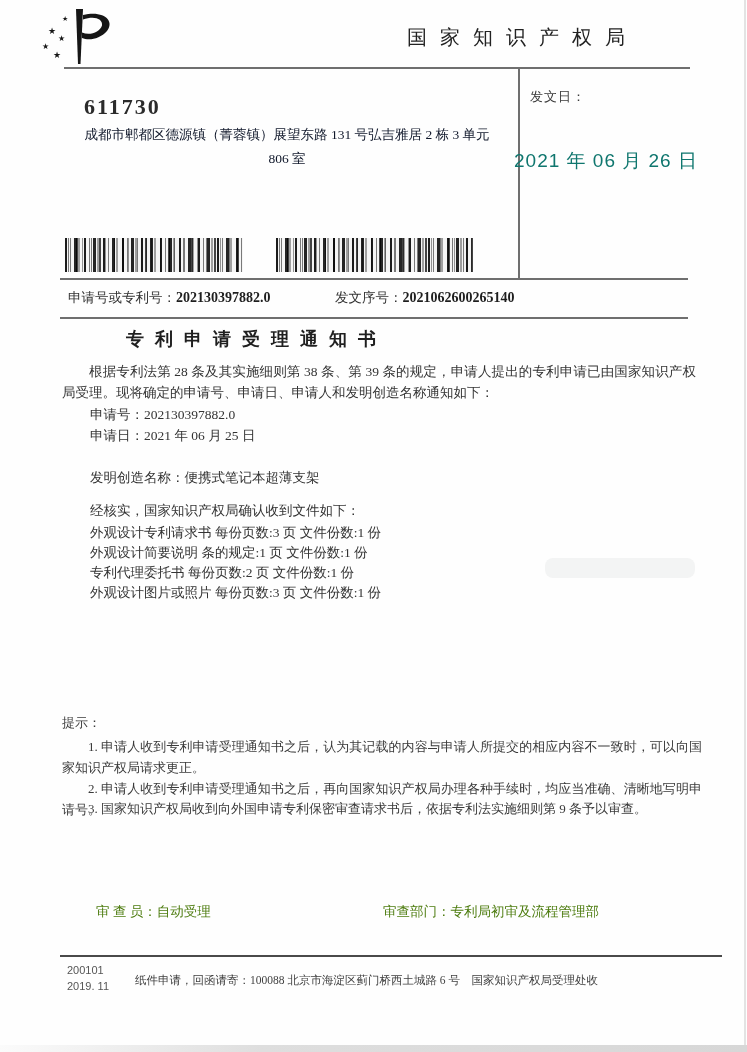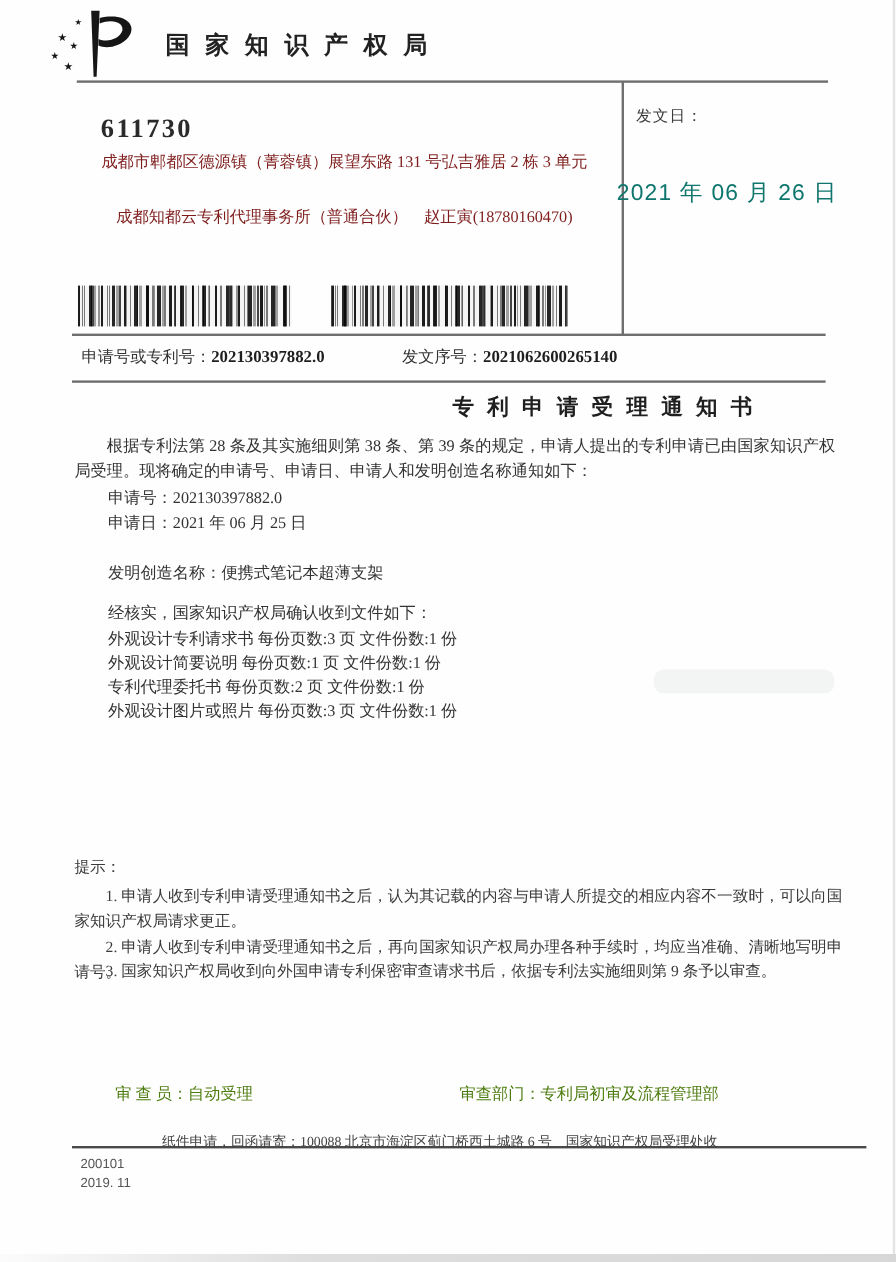--- a/index.html
+++ b/index.html
@@ -7,46 +7,46 @@
     position:relative; width:747px; height:1052px;
     background:#fefefe; overflow:hidden;
     font-family:"Liberation Serif","DejaVu Serif",serif;
     color:#2b2b2b;
   }
   .abs { position:absolute; }
   .rule { border-top:2px solid #6f6f6f; height:0; }
   .vline { border-left:2px solid #6f6f6f; width:0; }
 
   .agency-title {
-    left:138px; top:24px; width:500px; text-align:left;
-    font-size:20px; font-weight:bold; letter-spacing:13px; color:#222;
+    left:138px; top:24px; width:500px; text-align:right;
+    font-size:20px; font-weight:normal; letter-spacing:13px; color:#222;
   }
   .postal { left:84px; top:94px; font-size:22px; font-weight:bold; letter-spacing:2px; }
-  .addr { left:64px; width:446px; text-align:center; font-size:13.5px; color:#7f1d1d; }
+  .addr { left:64px; width:446px; text-align:center; font-size:13.5px; color:#0f172a; }
 
   .dispatch-label { left:530px; top:88px; font-size:13px; letter-spacing:1px; color:#3a3a3a; }
   .dispatch-date  { left:514px; top:148px; font-size:19px; letter-spacing:1px;
                     font-family:"Liberation Sans","DejaVu Sans",sans-serif; color:#0f766e; }
 
   .barcode {
     top:238px; height:34px; background-color:#f5f5f5;
     background-image:
       repeating-linear-gradient(90deg, rgba(10,10,10,.92) 0 2px, transparent 2px 5px,
         rgba(20,20,20,.55) 5px 6px, transparent 6px 9px,
         rgba(0,0,0,.85) 9px 12px, transparent 12px 13px,
         rgba(0,0,0,.35) 13px 15px, transparent 15px 19px),
       repeating-linear-gradient(90deg, transparent 0 3px, rgba(0,0,0,.5) 3px 4px,
         transparent 4px 11px, rgba(0,0,0,.72) 11px 13px, transparent 13px 17px,
         rgba(0,0,0,.4) 17px 18px, transparent 18px 23px);
   }
 
   .ref-row { top:289px; font-size:13.5px; color:#333; }
   .ref-row b { font-size:14px; color:#1e1e1e; }
 
-  .notice-title { left:138px; top:327px; width:500px; text-align:right;
+  .notice-title { left:126px; top:327px; width:500px; text-align:left;
     font-size:18px; font-weight:bold; letter-spacing:11px; color:#1f1f1f; }
 
   .body-text { font-size:13.5px; line-height:21px; color:#333; }
   .indent { text-indent:2em; }
   .para { left:62px; width:634px; text-align:justify; }
   .fline { left:90px; white-space:nowrap; }
 
   .tips-label { left:62px; top:714px; font-size:13px; color:#3a3a3a; }
   .tip { left:62px; width:640px; font-size:13px; line-height:21px; color:#3a3a3a; text-align:justify; }
 
@@ -82,21 +82,21 @@
   <div class="abs agency-title">国家知识产权局</div>
 
   <div class="abs rule" style="left:64px; top:67px; width:626px;"></div>
   <div class="abs vline" style="left:518px; top:68px; height:211px;"></div>
 
   <div class="abs dispatch-label">发文日：</div>
   <div class="abs dispatch-date">2021 年 06 月 26 日</div>
 
   <div class="abs postal">611730</div>
   <div class="abs addr" style="top:126px;">成都市郫都区德源镇（菁蓉镇）展望东路 131 号弘吉雅居 2 栋 3 单元</div>
-  <div class="abs addr" style="top:172px;">成都知都云专利代理事务所（普通合伙）　赵正寅(18780160470)</div>
+  <div class="abs addr" style="top:150px;">806 室</div>
 
   <div class="abs barcode" style="left:65px; width:178px;"></div>
   <div class="abs barcode" style="left:276px; width:197px;"></div>
 
   <div class="abs rule" style="left:60px; top:278px; width:628px;"></div>
   <div class="abs ref-row" style="left:68px;">
     <span>申请号或专利号：</span><b>202130397882.0</b>
   </div>
   <div class="abs ref-row" style="left:335px;">
     <span>发文序号：</span><b>2021062600265140</b>
@@ -112,39 +112,39 @@
   </div>
   <div class="abs body-text fline" style="top:425px;">
     <span>申请日：</span><span>2021 年 06 月 25 日</span>
   </div>
   <div class="abs body-text fline" style="top:467px;">
     <span>发明创造名称：</span><span>便携式笔记本超薄支架</span>
   </div>
 
   <div class="abs body-text fline" style="top:500px;">经核实，国家知识产权局确认收到文件如下：</div>
   <div class="abs body-text fline" style="top:522px;">外观设计专利请求书  每份页数:3 页  文件份数:1 份</div>
-  <div class="abs body-text fline" style="top:542px;">外观设计简要说明  每份页数:1 页  文件份数:1 份</div>
+  <div class="abs body-text fline" style="top:542px;">外观设计简要说明  条的规定:1 页  文件份数:1 份</div>
   <div class="abs body-text fline" style="top:562px;">专利代理委托书  每份页数:2 页  文件份数:1 份</div>
   <div class="abs body-text fline" style="top:582px;">外观设计图片或照片  每份页数:3 页  文件份数:1 份</div>
 
   <div class="abs smudge"></div>
 
   <div class="abs tips-label">提示：</div>
   <div class="abs tip indent" style="top:736px;">1. 申请人收到专利申请受理通知书之后，认为其记载的内容与申请人所提交的相应内容不一致时，可以向国家知识产权局请求更正。</div>
   <div class="abs tip indent" style="top:778px;">2. 申请人收到专利申请受理通知书之后，再向国家知识产权局办理各种手续时，均应当准确、清晰地写明申请号。</div>
   <div class="abs tip indent" style="top:798px;">3. 国家知识产权局收到向外国申请专利保密审查请求书后，依据专利法实施细则第 9 条予以审查。</div>
 
   <div class="abs signoff" style="left:96px;">
     <span>审 查 员：</span><span>自动受理</span>
   </div>
   <div class="abs signoff" style="left:383px;">
     <span>审查部门：</span><span>专利局初审及流程管理部</span>
   </div>
 
   <div class="abs footer-rule"></div>
   <div class="abs form-code" style="top:964px;">200101</div>
   <div class="abs form-code" style="top:980px;">2019. 11</div>
-  <div class="abs footer-text" style="top:944px;">纸件申请，回函请寄：100088  北京市海淀区蓟门桥西土城路 6 号　国家知识产权局受理处收</div>
+  <div class="abs footer-text" style="top:972px;">纸件申请，回函请寄：100088  北京市海淀区蓟门桥西土城路 6 号　国家知识产权局受理处收</div>
 
   <div class="abs scan-edge-right"></div>
   <div class="abs scan-edge-bottom"></div>
 
 </div>
 
 </body></html>

